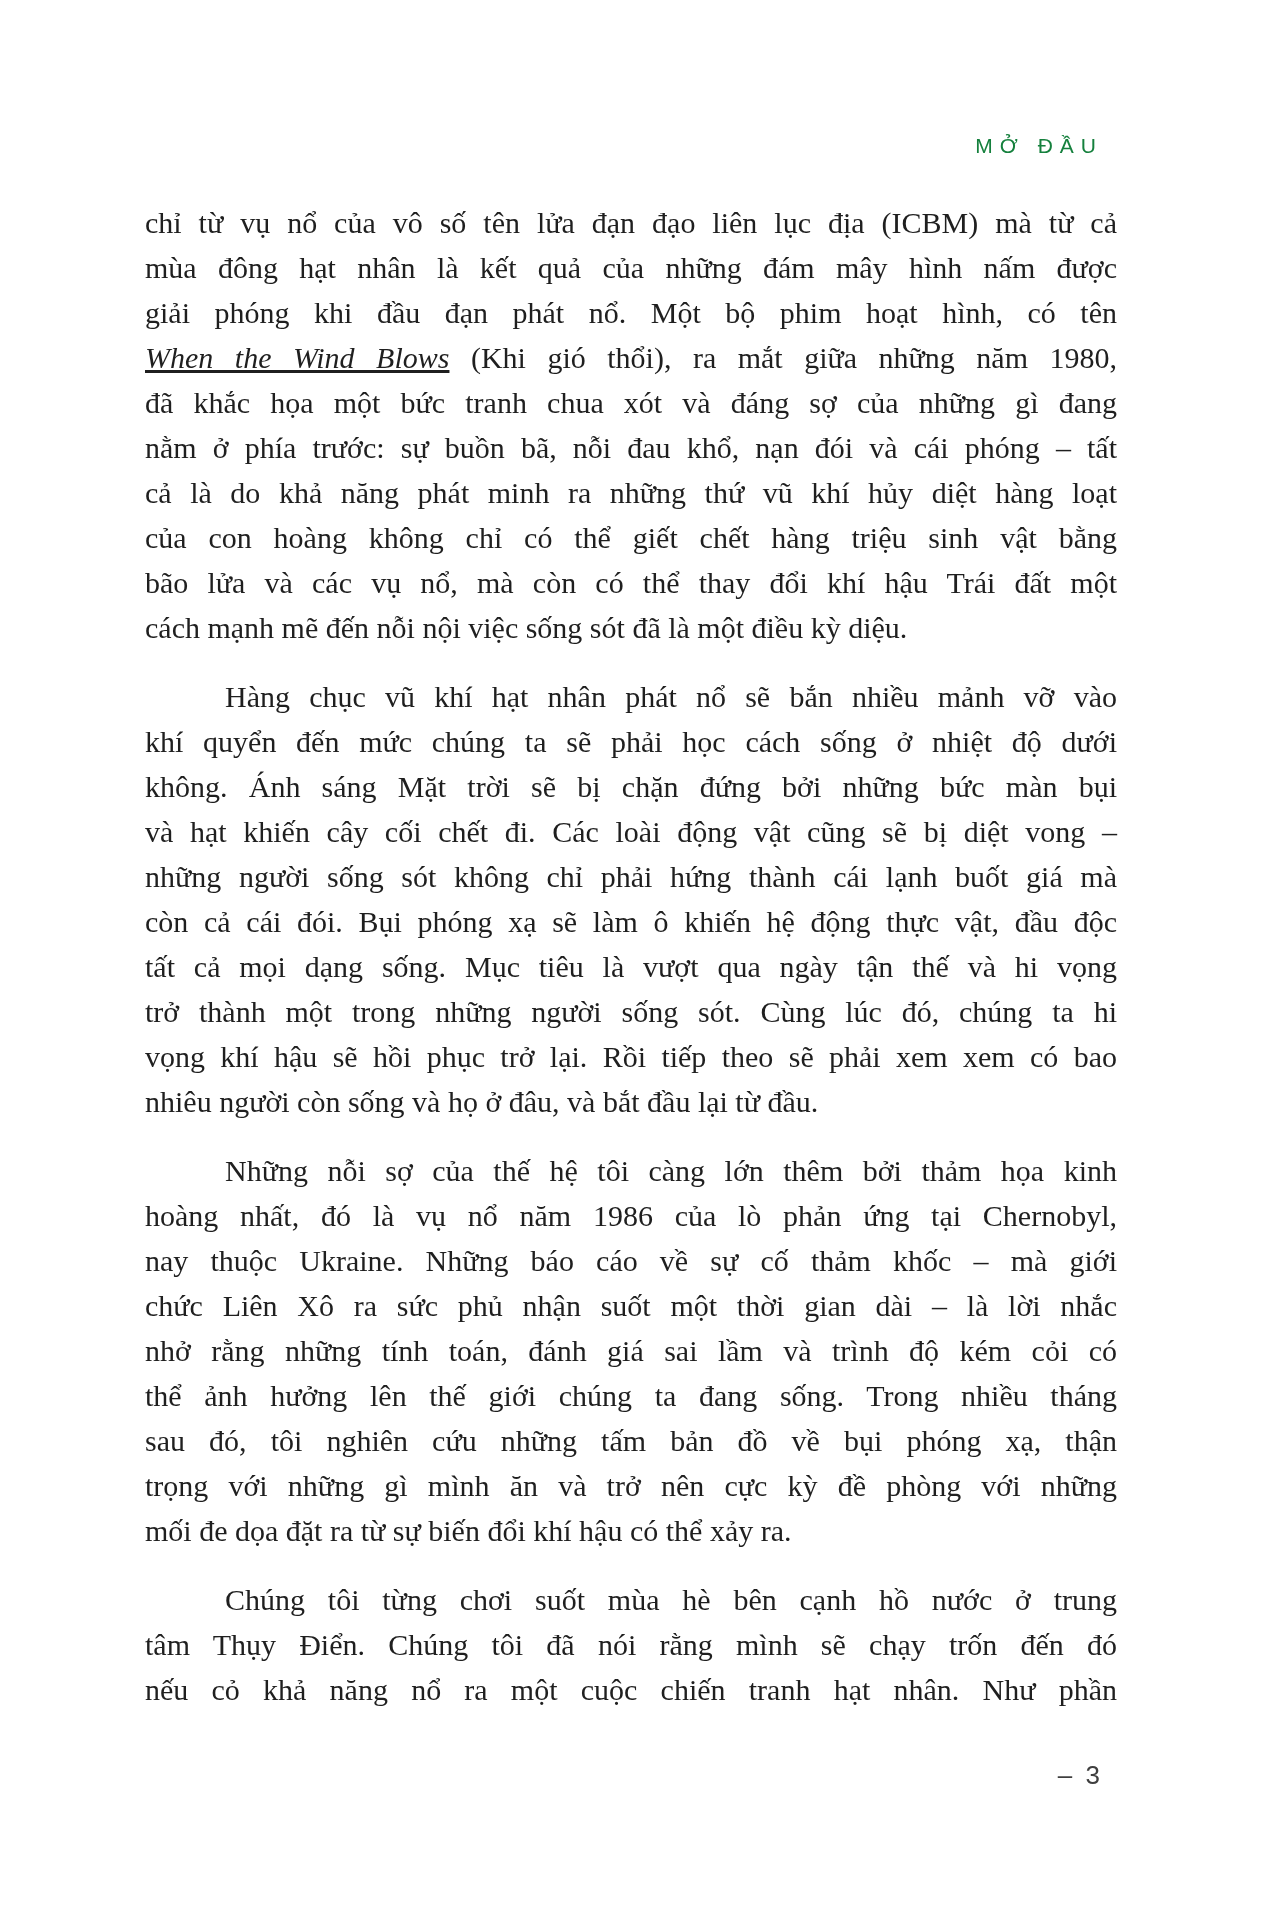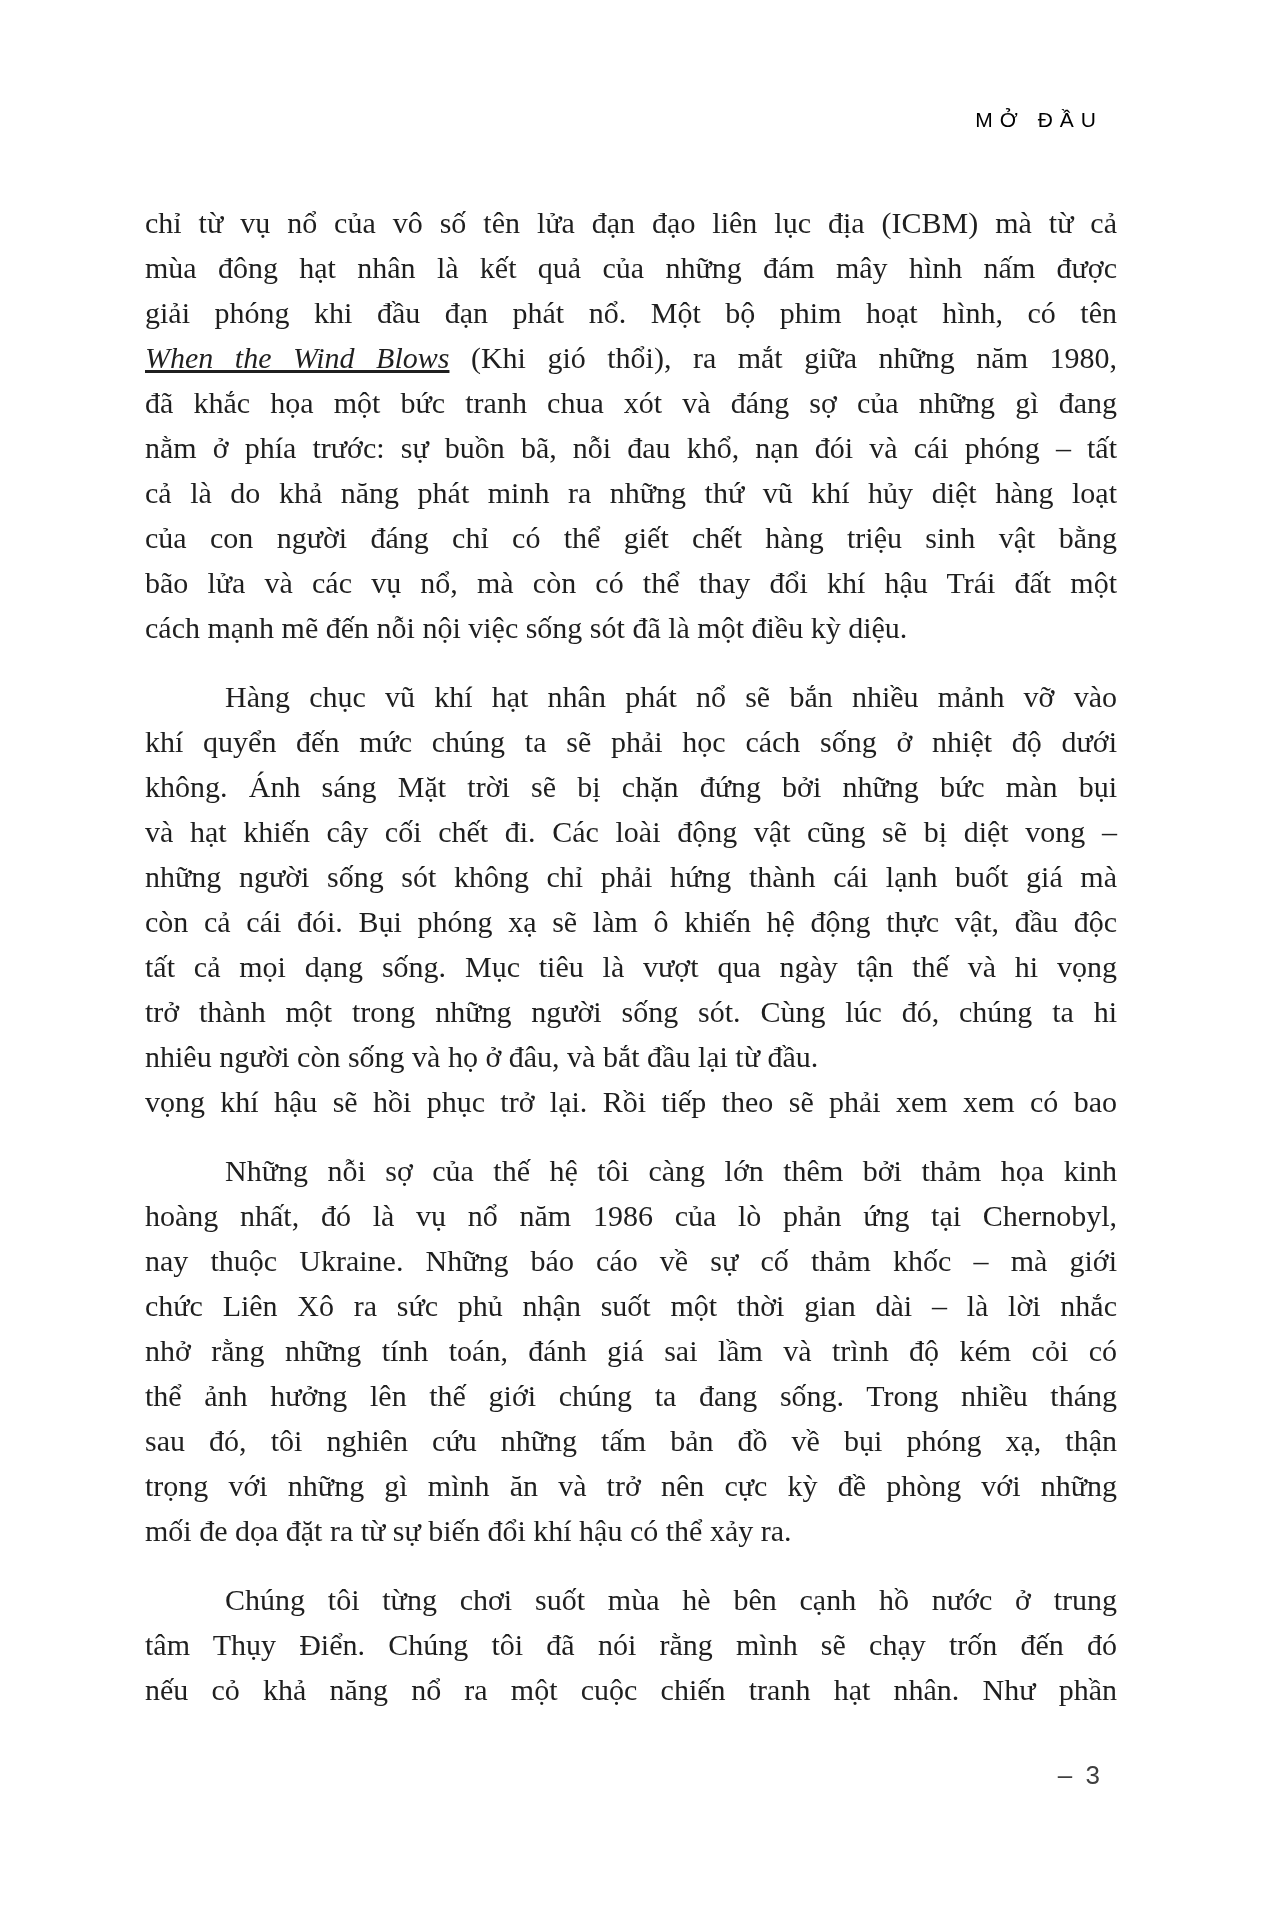--- a/index.html
+++ b/index.html
@@ -10,27 +10,27 @@
   .page {
     position: relative;
     width: 1276px;
     height: 1922px;
     background: #ffffff;
     overflow: hidden;
     font-family: "Liberation Serif", serif;
   }
   .running-header {
     position: absolute;
-    top: 108px;
+    top: 134px;
     right: 173px;
     font-family: "Liberation Sans", sans-serif;
     font-size: 21px;
     font-weight: 400;
     letter-spacing: 7px;
-    color: #000000;
+    color: #15803d;
     white-space: nowrap;
   }
   .body-text {
     position: absolute;
     top: 200px;
     left: 132px;
     width: 972px;
     color: #1f1f1f;
     font-size: 30px;
     margin-left: 13px;
@@ -75,35 +75,35 @@
 
   <div class="body-text">
       <div class="paragraph">
         <div class="line"><span>chỉ từ vụ nổ của vô số tên lửa đạn đạo liên lục địa (ICBM) mà từ cả</span></div>
         <div class="line"><span>mùa đông hạt nhân là kết quả của những đám mây hình nấm được</span></div>
         <div class="line"><span>giải phóng khi đầu đạn phát nổ. Một bộ phim hoạt hình, có tên</span></div>
         <div class="line"><span class="italic">When the Wind Blows</span><span> (Khi gió thổi), ra mắt giữa những năm 1980,</span></div>
         <div class="line"><span>đã khắc họa một bức tranh chua xót và đáng sợ của những gì đang</span></div>
         <div class="line"><span>nằm ở phía trước: sự buồn bã, nỗi đau khổ, nạn đói và cái phóng – tất</span></div>
         <div class="line"><span>cả là do khả năng phát minh ra những thứ vũ khí hủy diệt hàng loạt</span></div>
-        <div class="line"><span>của con người đáng chỉ có thể giết chết hàng triệu sinh vật bằng</span></div>
+        <div class="line"><span>của con hoàng không chỉ có thể giết chết hàng triệu sinh vật bằng</span></div>
         <div class="line"><span>bão lửa và các vụ nổ, mà còn có thể thay đổi khí hậu Trái đất một</span></div>
         <div class="line para-end"><span>cách mạnh mẽ đến nỗi nội việc sống sót đã là một điều kỳ diệu.</span></div>
       </div>
       <div class="paragraph">
         <div class="line indented"><span>Hàng chục vũ khí hạt nhân phát nổ sẽ bắn nhiều mảnh vỡ vào</span></div>
         <div class="line"><span>khí quyển đến mức chúng ta sẽ phải học cách sống ở nhiệt độ dưới</span></div>
         <div class="line"><span>không. Ánh sáng Mặt trời sẽ bị chặn đứng bởi những bức màn bụi</span></div>
         <div class="line"><span>và hạt khiến cây cối chết đi. Các loài động vật cũng sẽ bị diệt vong –</span></div>
         <div class="line"><span>những người sống sót không chỉ phải hứng thành cái lạnh buốt giá mà</span></div>
         <div class="line"><span>còn cả cái đói. Bụi phóng xạ sẽ làm ô khiến hệ động thực vật, đầu độc</span></div>
         <div class="line"><span>tất cả mọi dạng sống. Mục tiêu là vượt qua ngày tận thế và hi vọng</span></div>
         <div class="line"><span>trở thành một trong những người sống sót. Cùng lúc đó, chúng ta hi</span></div>
+        <div class="line"><span>vọng khí hậu sẽ hồi phục trở lại. Rồi tiếp theo sẽ phải xem xem có bao</span></div>
         <div class="line para-end"><span>nhiêu người còn sống và họ ở đâu, và bắt đầu lại từ đầu.</span></div>
-        <div class="line"><span>vọng khí hậu sẽ hồi phục trở lại. Rồi tiếp theo sẽ phải xem xem có bao</span></div>
       </div>
       <div class="paragraph">
         <div class="line indented"><span>Những nỗi sợ của thế hệ tôi càng lớn thêm bởi thảm họa kinh</span></div>
         <div class="line"><span>hoàng nhất, đó là vụ nổ năm 1986 của lò phản ứng tại Chernobyl,</span></div>
         <div class="line"><span>nay thuộc Ukraine. Những báo cáo về sự cố thảm khốc – mà giới</span></div>
         <div class="line"><span>chức Liên Xô ra sức phủ nhận suốt một thời gian dài – là lời nhắc</span></div>
         <div class="line"><span>nhở rằng những tính toán, đánh giá sai lầm và trình độ kém cỏi có</span></div>
         <div class="line"><span>thể ảnh hưởng lên thế giới chúng ta đang sống. Trong nhiều tháng</span></div>
         <div class="line"><span>sau đó, tôi nghiên cứu những tấm bản đồ về bụi phóng xạ, thận</span></div>
         <div class="line"><span>trọng với những gì mình ăn và trở nên cực kỳ đề phòng với những</span></div>

